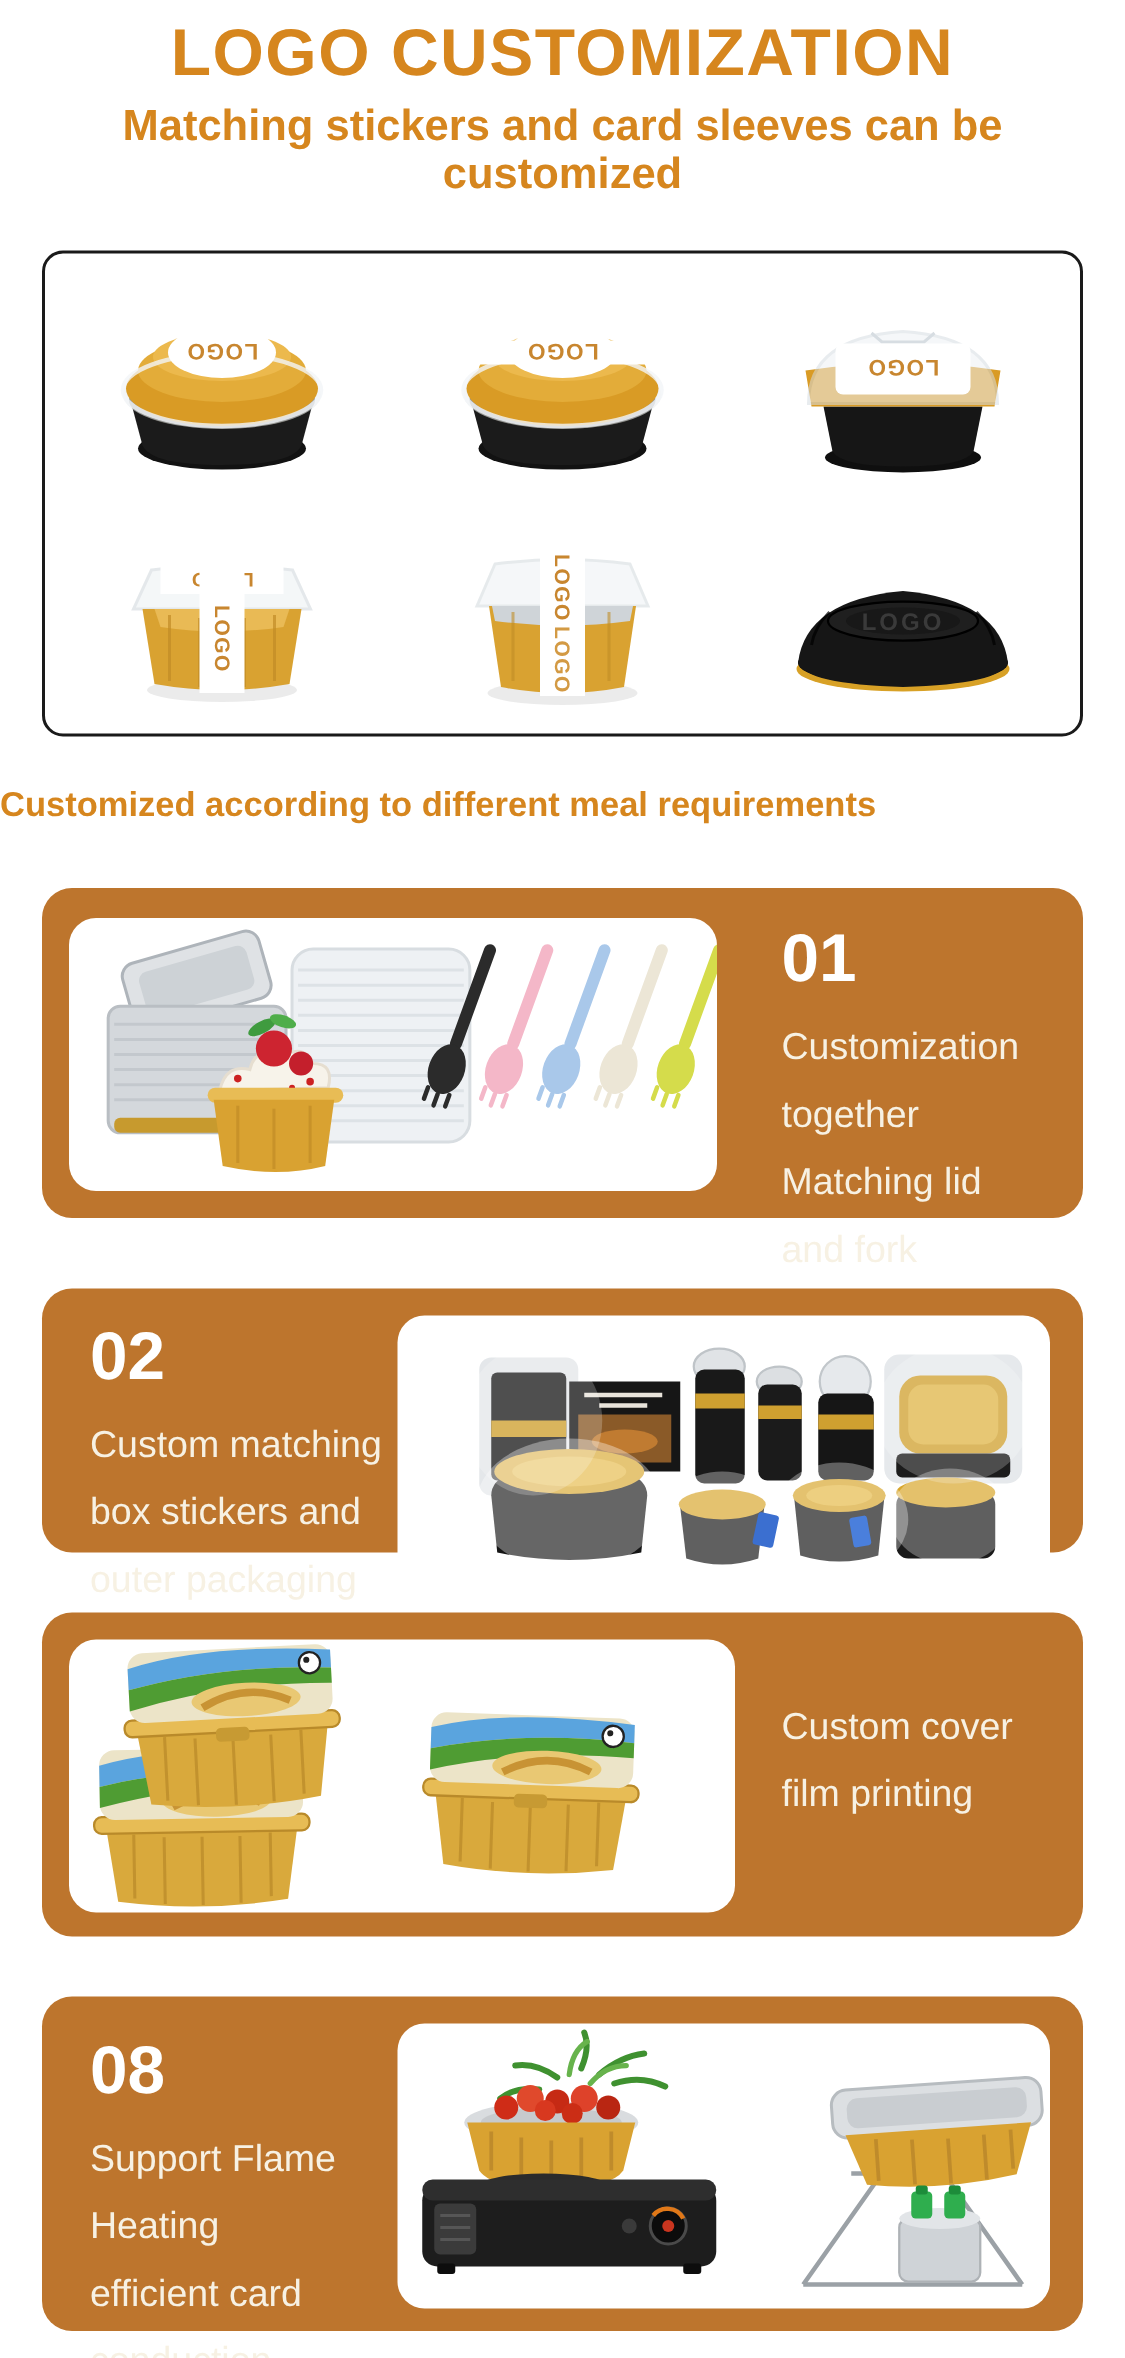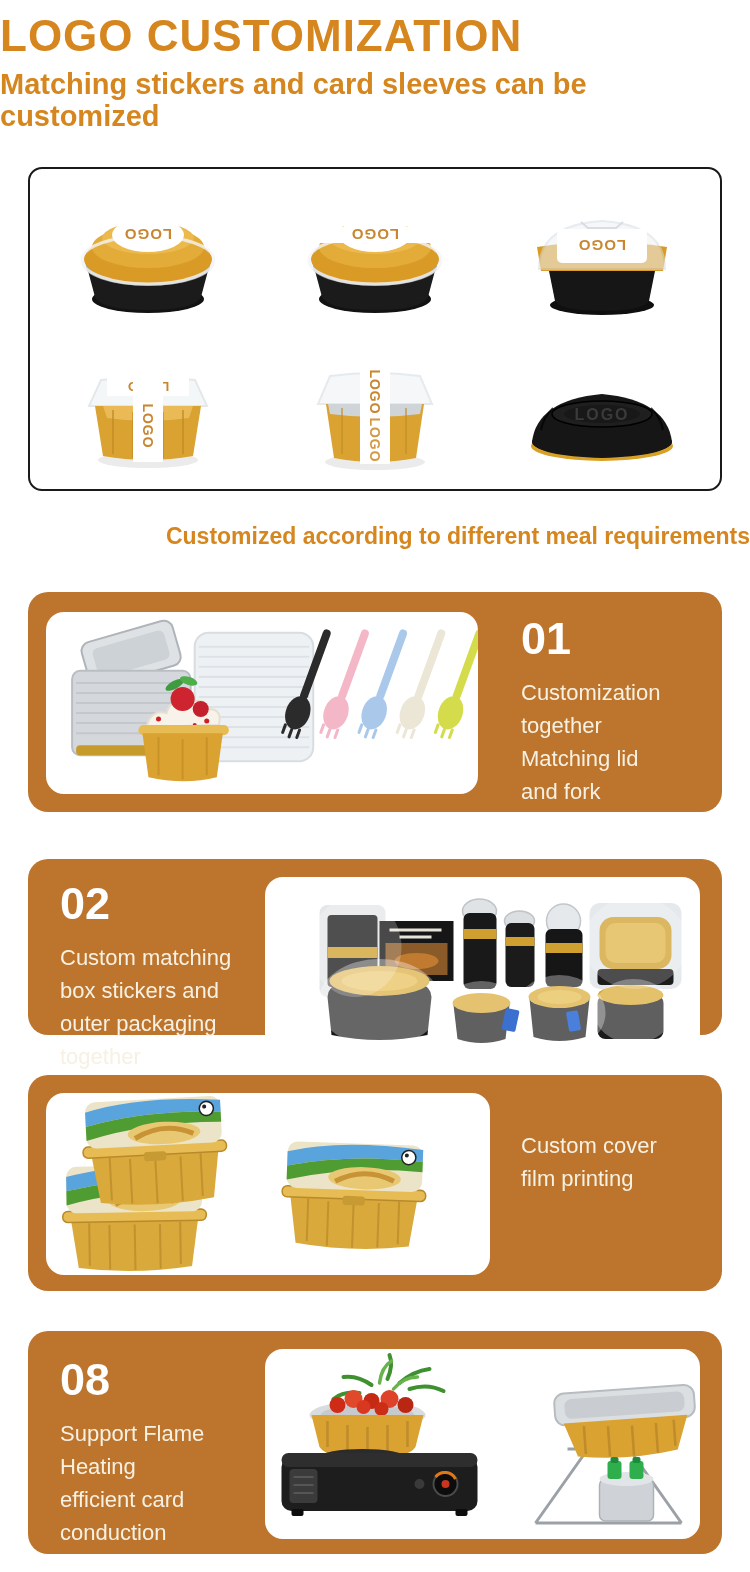--- a/index.html
+++ b/index.html
@@ -1,53 +1,53 @@
 <!DOCTYPE html>
 <html><head>
 <meta charset="utf-8">
 <style>
   html,body{margin:0;padding:0}
   body{
     width:750px;height:1572px;overflow:hidden;background:#ffffff;
     font-family:"Liberation Sans",sans-serif;position:relative;
   }
   
-  .hero{padding-top:13px}
+  .hero{text-align:center;padding-top:13px}
   .page-title{margin:0;font-size:44px;font-weight:700;letter-spacing:1px;color:#D6861E;line-height:1.05}
   .page-subtitle{margin:10px 0 0;font-size:29px;font-weight:700;color:#D6861E;line-height:1.1}
   
   .showcase{
     margin:34px 28px 0;height:324px;border:2px solid #1a1a1a;border-radius:14px;
     box-sizing:border-box;display:grid;grid-template-columns:1fr 1fr 1fr;grid-template-rows:1fr 1fr;
     align-items:center;justify-items:center;padding:10px 4px;background:#fff;
   }
   .showcase svg{display:block}
   
-  .meal-heading{margin:33px 0 0;text-align:right;font-size:23px;font-weight:700;color:#D6861E;line-height:1.1}
+  .meal-heading{margin:33px 0 0;text-align:left;font-size:23px;font-weight:700;color:#D6861E;line-height:1.1}
   
   .panel{margin:0 28px;background:#BD752D;border-radius:20px;position:relative;box-sizing:border-box}
   .s1{margin-top:43px;height:220px}
   .s2{margin-top:47px;height:176px}
   .s3{margin-top:40px;height:216px}
   .s4{margin-top:40px;height:223px}
   .card{
     position:absolute;background:#ffffff;border-radius:18px;overflow:hidden;
     display:flex;align-items:center;justify-content:center;
   }
   .s1 .card{left:18px;top:20px;width:432px;height:182px}
   .s2 .card{right:22px;top:18px;width:435px;height:190px}
   .s3 .card{left:18px;top:18px;width:444px;height:182px}
   .s4 .card{right:22px;top:18px;width:435px;height:190px}
   .txt{position:absolute;color:#F7F1E3}
   .s1 .txt{left:493px;top:24px;width:192px}
   .s2 .txt{left:32px;top:22px;width:215px}
   .s3 .txt{left:493px;top:54px;width:192px}
   .s4 .txt{left:32px;top:26px;width:205px}
   .num{margin:0 0 15px;font-size:45px;font-weight:700;color:#ffffff;line-height:1}
-  .body-text{margin:0;font-size:22px;line-height:33px;white-space:pre-line}
+  .body-text{margin:0;font-size:25px;line-height:45px;white-space:pre-line}
   .logo-txt{font-weight:700;letter-spacing:1px;fill:#C8862F}
   .logo-emboss{font-weight:700;letter-spacing:2px;fill:#3a3a3a}
 </style>
 </head>
 <body>
 
 <div>
 
   <div class="hero">
     <h1 class="page-title">LOGO CUSTOMIZATION</h1>

